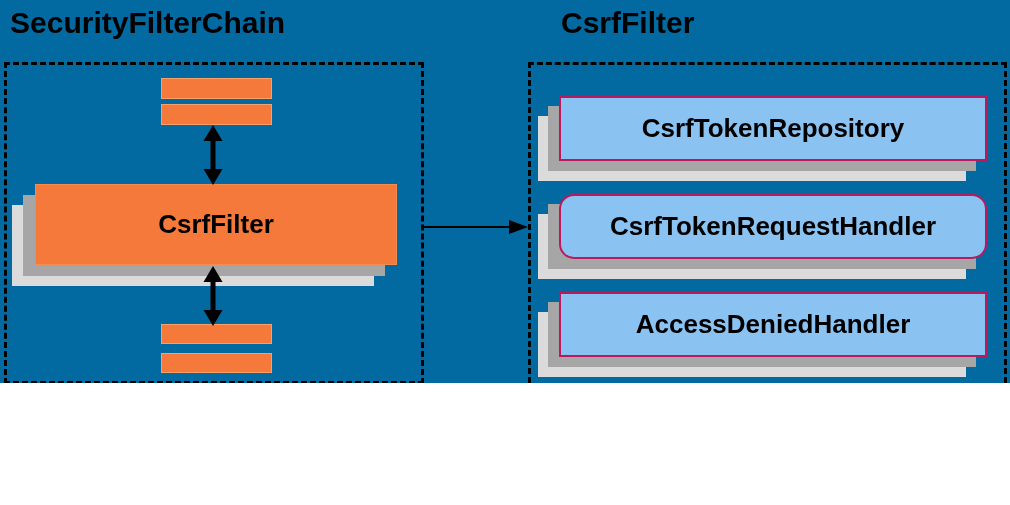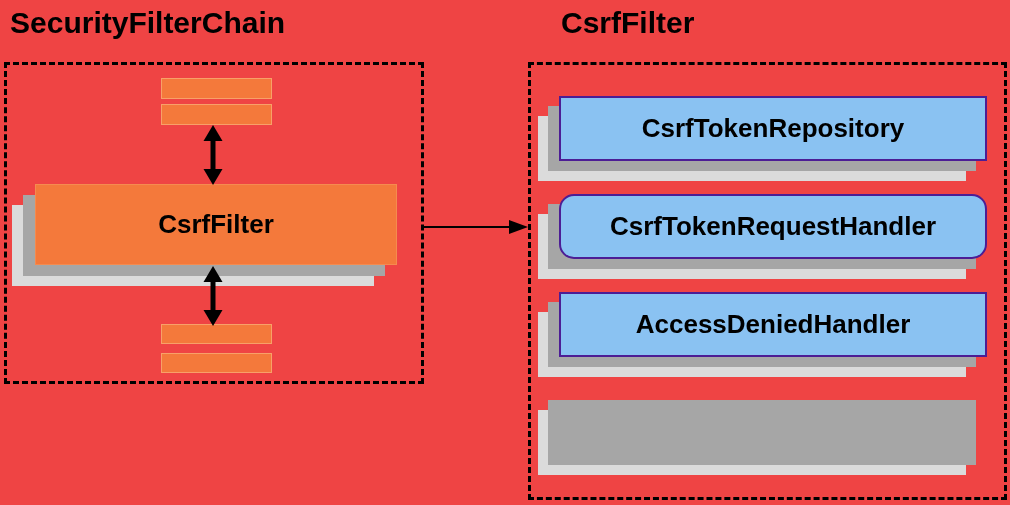--- a/index.html
+++ b/index.html
@@ -1,17 +1,17 @@
 <!DOCTYPE html>
 <html><head>
 <meta charset="utf-8">
 <style>
   html,body{margin:0;padding:0;background:#ffffff;}
   .canvas{
-    position:relative;width:1010px;height:505px;background:#ef4444;
+    position:relative;width:1010px;height:383px;background:#0369a1;
     font-family:"Liberation Sans","DejaVu Sans",sans-serif;overflow:hidden;
   }
   .title{
     position:absolute;font-size:30px;font-weight:bold;color:#000000;
     white-space:nowrap;letter-spacing:0px;
   }
   .dashed{
     position:absolute;border:3px dashed #000000;box-sizing:border-box;
     background:transparent;
   }
@@ -20,21 +20,21 @@
     border:1px solid #F8A068;box-sizing:border-box;
   }
   .shadow-mid{position:absolute;background:#A6A6A6;z-index:2;}
   .shadow-light{position:absolute;background:#DBDBDB;z-index:1;}
   .main-box{
     position:absolute;z-index:3;background:#F4793B;border:1px solid #F58B4F;
     box-sizing:border-box;display:flex;align-items:center;justify-content:center;
   }
   .main-box .label{font-size:26px;font-weight:bold;color:#000000;}
   .comp-box{
-    position:absolute;z-index:3;background:#8AC2F2;border:2px solid #4c1d95;
+    position:absolute;z-index:3;background:#8AC2F2;border:2px solid #be185d;
     box-sizing:border-box;display:flex;align-items:center;justify-content:center;
   }
   .comp-box .label{font-size:26px;font-weight:bold;color:#000000;}
   .arrow-svg{position:absolute;z-index:5;}
 </style>
 </head>
 <body>
 
 <div class="canvas">
 

